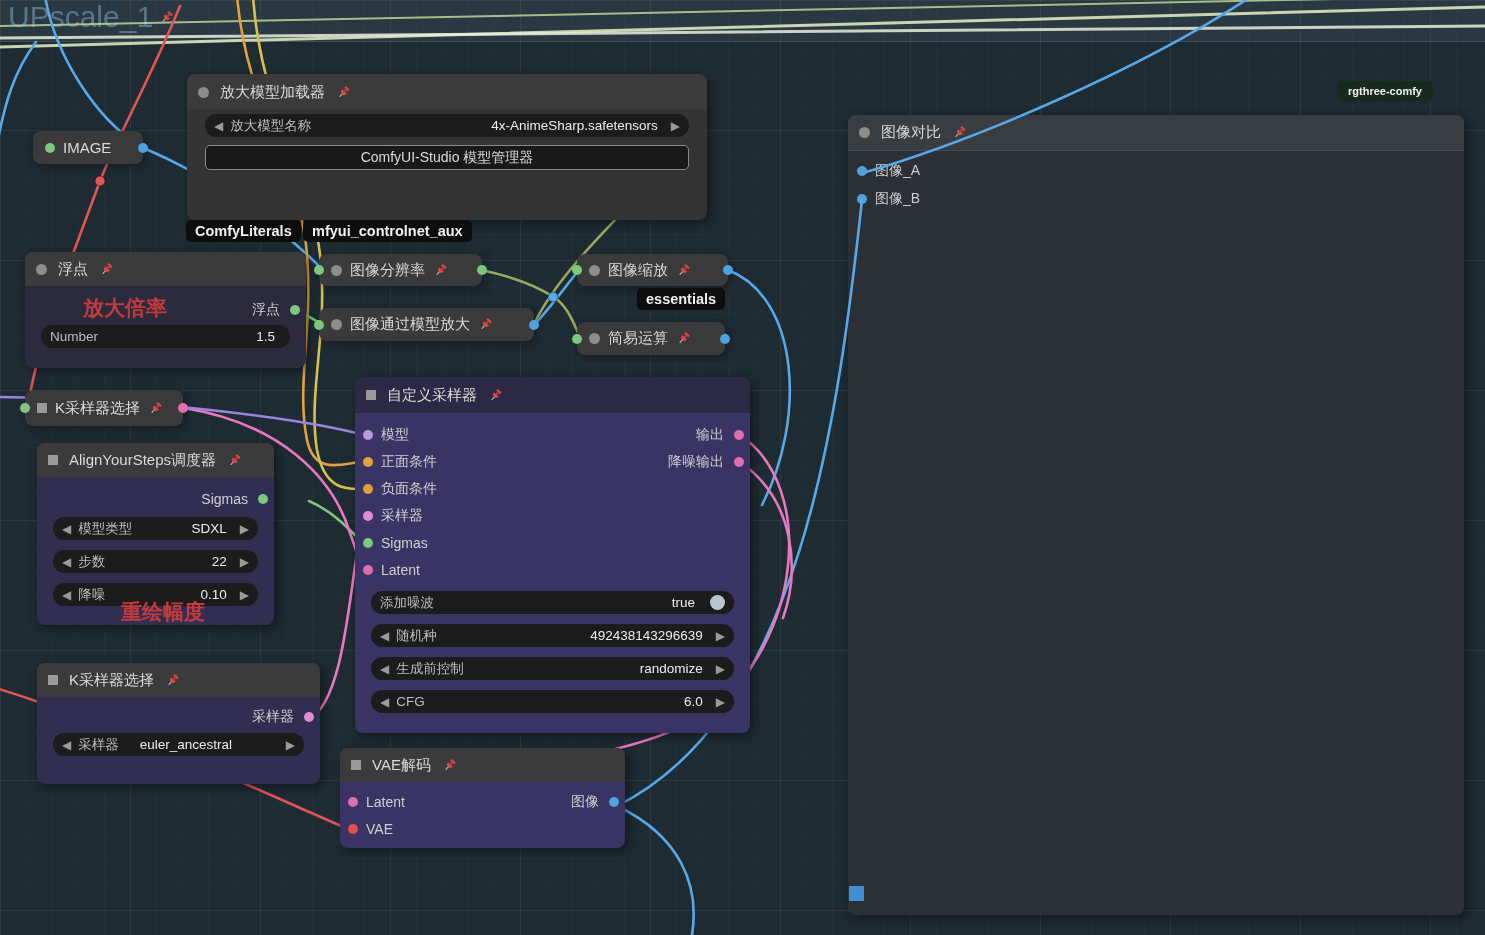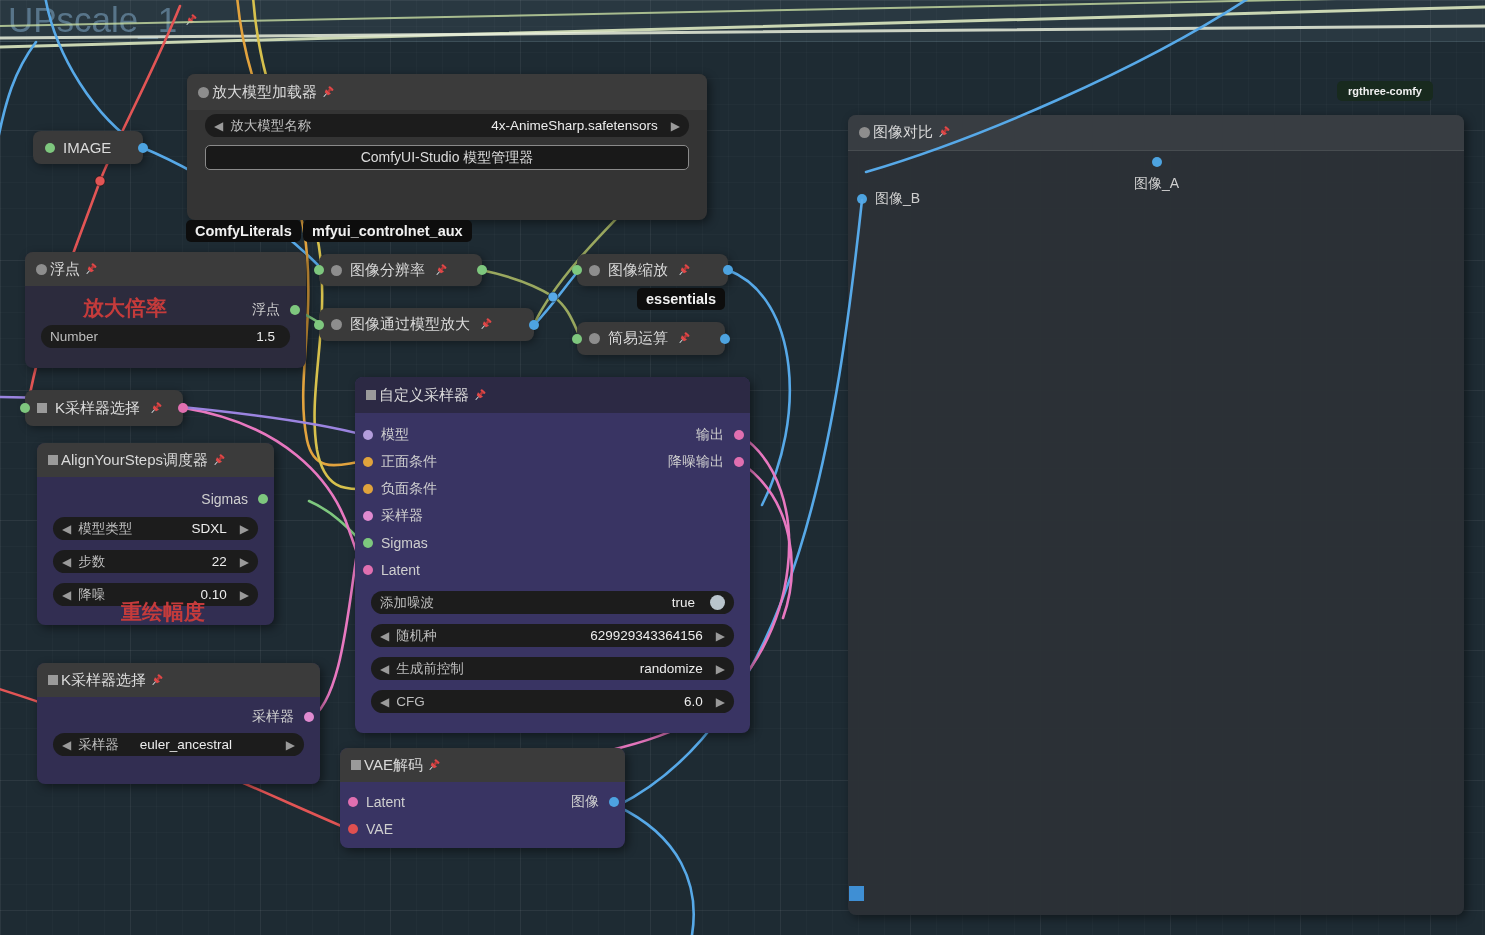--- a/index.html
+++ b/index.html
@@ -10,31 +10,31 @@
     background-image:
       linear-gradient(rgba(255,255,255,0.045) 1px, transparent 1px),
       linear-gradient(90deg, rgba(255,255,255,0.045) 1px, transparent 1px),
       linear-gradient(rgba(255,255,255,0.018) 1px, transparent 1px),
       linear-gradient(90deg, rgba(255,255,255,0.018) 1px, transparent 1px);
     background-size: 130px 130px, 130px 130px, 26px 26px, 26px 26px;
     font-family: "Liberation Sans", "DejaVu Sans", sans-serif;
   }
   .top-band { position:absolute; left:0; top:0; width:1485px; height:42px;
     background:rgba(150,180,200,0.10); border-bottom:1px solid rgba(180,210,230,0.14); }
-  .group-title { position:absolute; left:8px; top:0px; font-size:35px;
+  .group-title { position:absolute; left:8px; top:0px; font-size:30px;
     color:rgba(128,168,198,0.55); display:flex; align-items:center; gap:6px; }
 
   .wires { position:absolute; inset:0; pointer-events:none; }
   .wires path { fill:none; stroke-width:2.6; stroke-linecap:round; }
   .wires path.thick { stroke-width:3; }
   .wires path.thin { stroke-width:2; }
   .wires circle { stroke: rgba(0,0,0,0.45); stroke-width:1; }
 
   .node { position:absolute; border-radius:8px; box-shadow:3px 3px 10px rgba(0,0,0,0.45); }
-  .hdr { display:flex; align-items:center; gap:3px; height:34px; padding:0 11px;
+  .hdr { display:flex; align-items:center; gap:11px; height:34px; padding:0 11px;
     font-size:15px; color:#dadada; border-radius:8px 8px 0 0; }
   .hdr36 { height:36px; }
   .hicon-c { width:11px; height:11px; border-radius:50%; background:#8d8d8d; flex:none; }
   .hicon-s { width:10px; height:10px; background:#9a9a9a; flex:none; }
   .pin { display:inline-flex; width:15px; height:15px; flex:none; }
 
   
   .bg-gray   { background:#343434; }
   .bg-purple { background:#322e52; }
   .bg-navy   { background:#2c2b3d; }
@@ -113,21 +113,21 @@
             <g transform="rotate(42 8 8)">
               <rect x="5" y="1.2" width="6" height="2.4" rx="1" fill="#e04848"></rect>
               <rect x="6.7" y="3" width="2.6" height="3.4" fill="#b83636"></rect>
               <path d="M4.4 6.4 h7.2 l-1.3 3.4 h-4.6 Z" fill="#e04848"></path>
               <rect x="7.5" y="9.6" width="1.1" height="4.6" rx="0.5" fill="#cfd6da"></rect>
             </g>
           </svg>
         </span>
     </div>
     <div style="padding-top:6px;">
-      <div class="srow" style="height:28px; padding-left:9px;flex-direction:column;">
+      <div class="srow" style="height:28px; padding-left:9px;">
         <span class="dot d-blue"></span>
         <span>图像_A</span>
       </div>
       <div class="srow" style="height:28px; padding-left:9px;">
         <span class="dot d-blue"></span>
         <span>图像_B</span>
       </div>
     </div>
     <div class="ic-corner"></div>
   </div>
@@ -432,21 +432,21 @@
       </div>
     </div>
     <div class="w" style="margin-top:8px;">
       <span class="lbl">添加噪波</span>
       <span class="val">true</span>
       <span class="knob"></span>
     </div>
     <div class="w">
       <span class="arr">◀</span>
       <span class="lbl">随机种</span>
-      <span class="val">629929343364156</span>
+      <span class="val">492438143296639</span>
       <span class="arr">▶</span>
     </div>
     <div class="w">
       <span class="arr">◀</span>
       <span class="lbl">生成前控制</span>
       <span class="val">randomize</span>
       <span class="arr">▶</span>
     </div>
     <div class="w">
       <span class="arr">◀</span>

